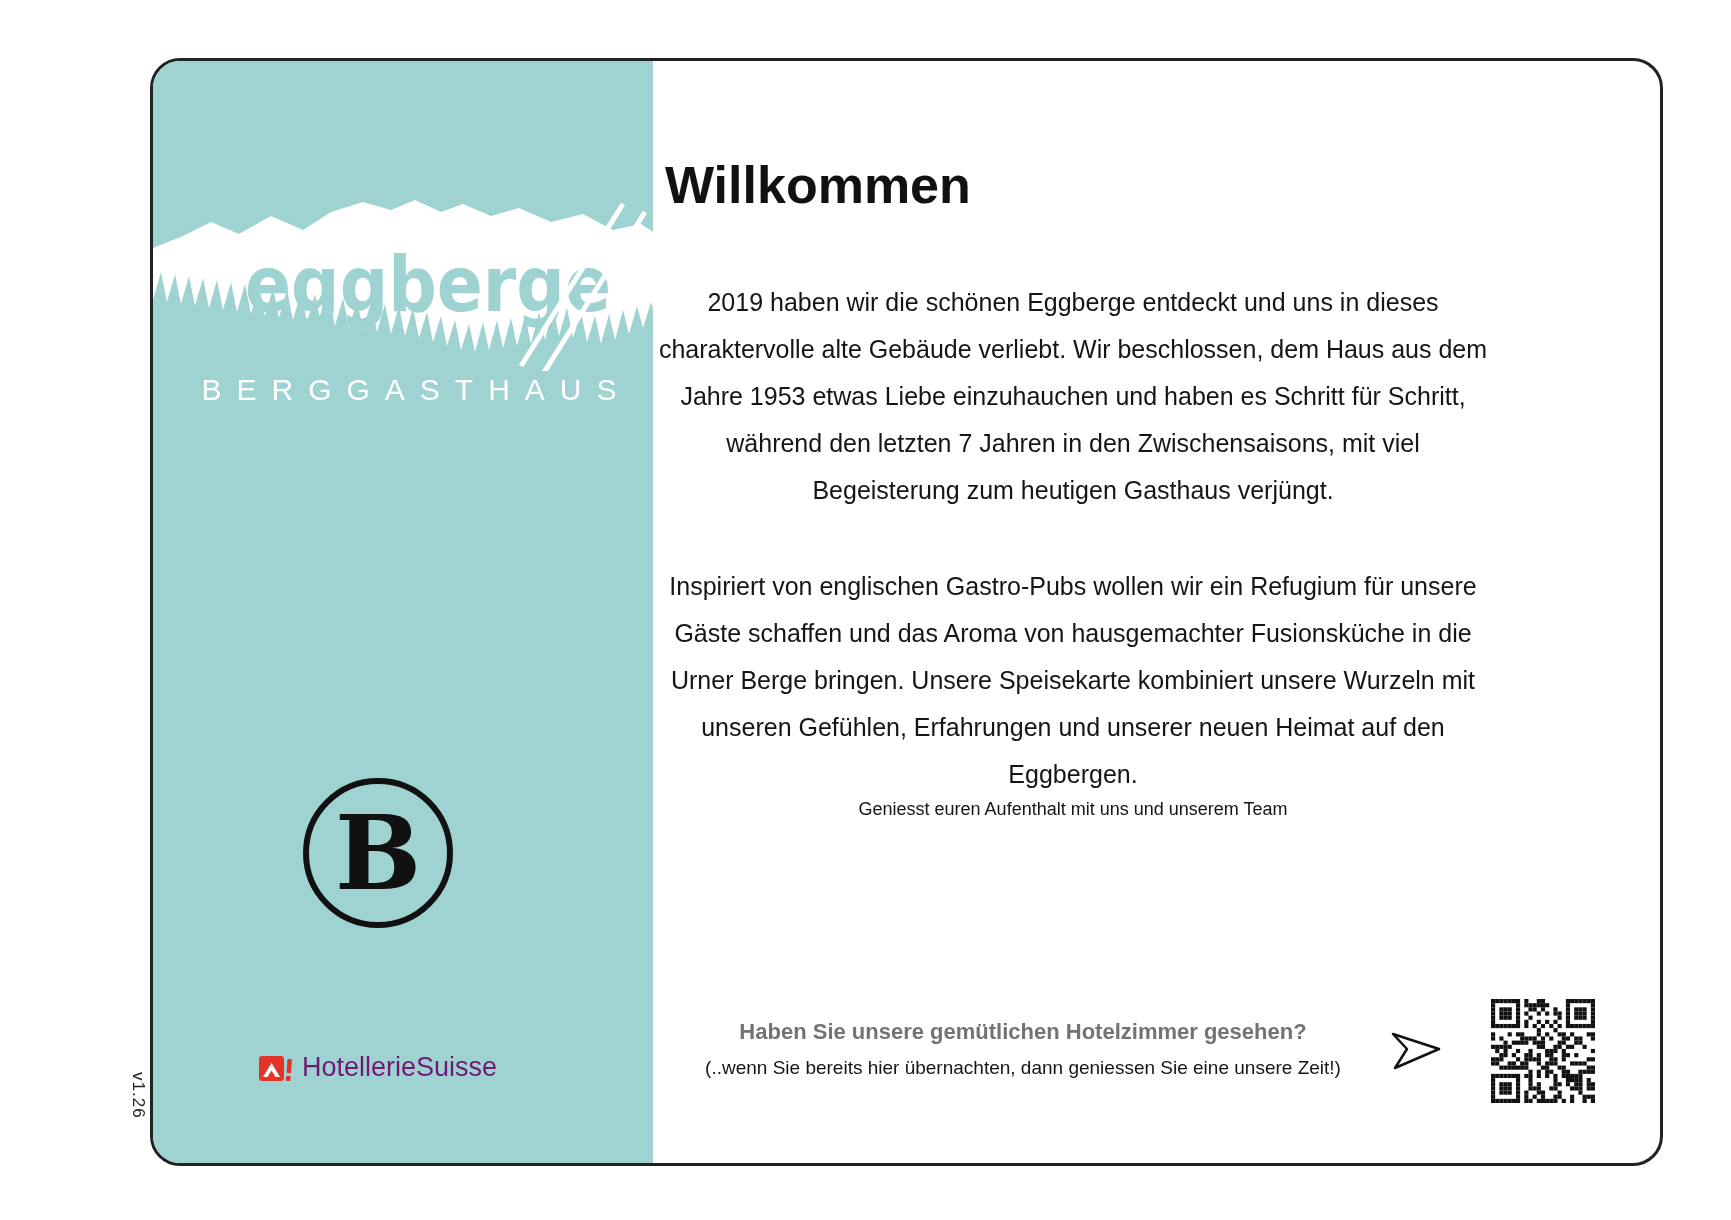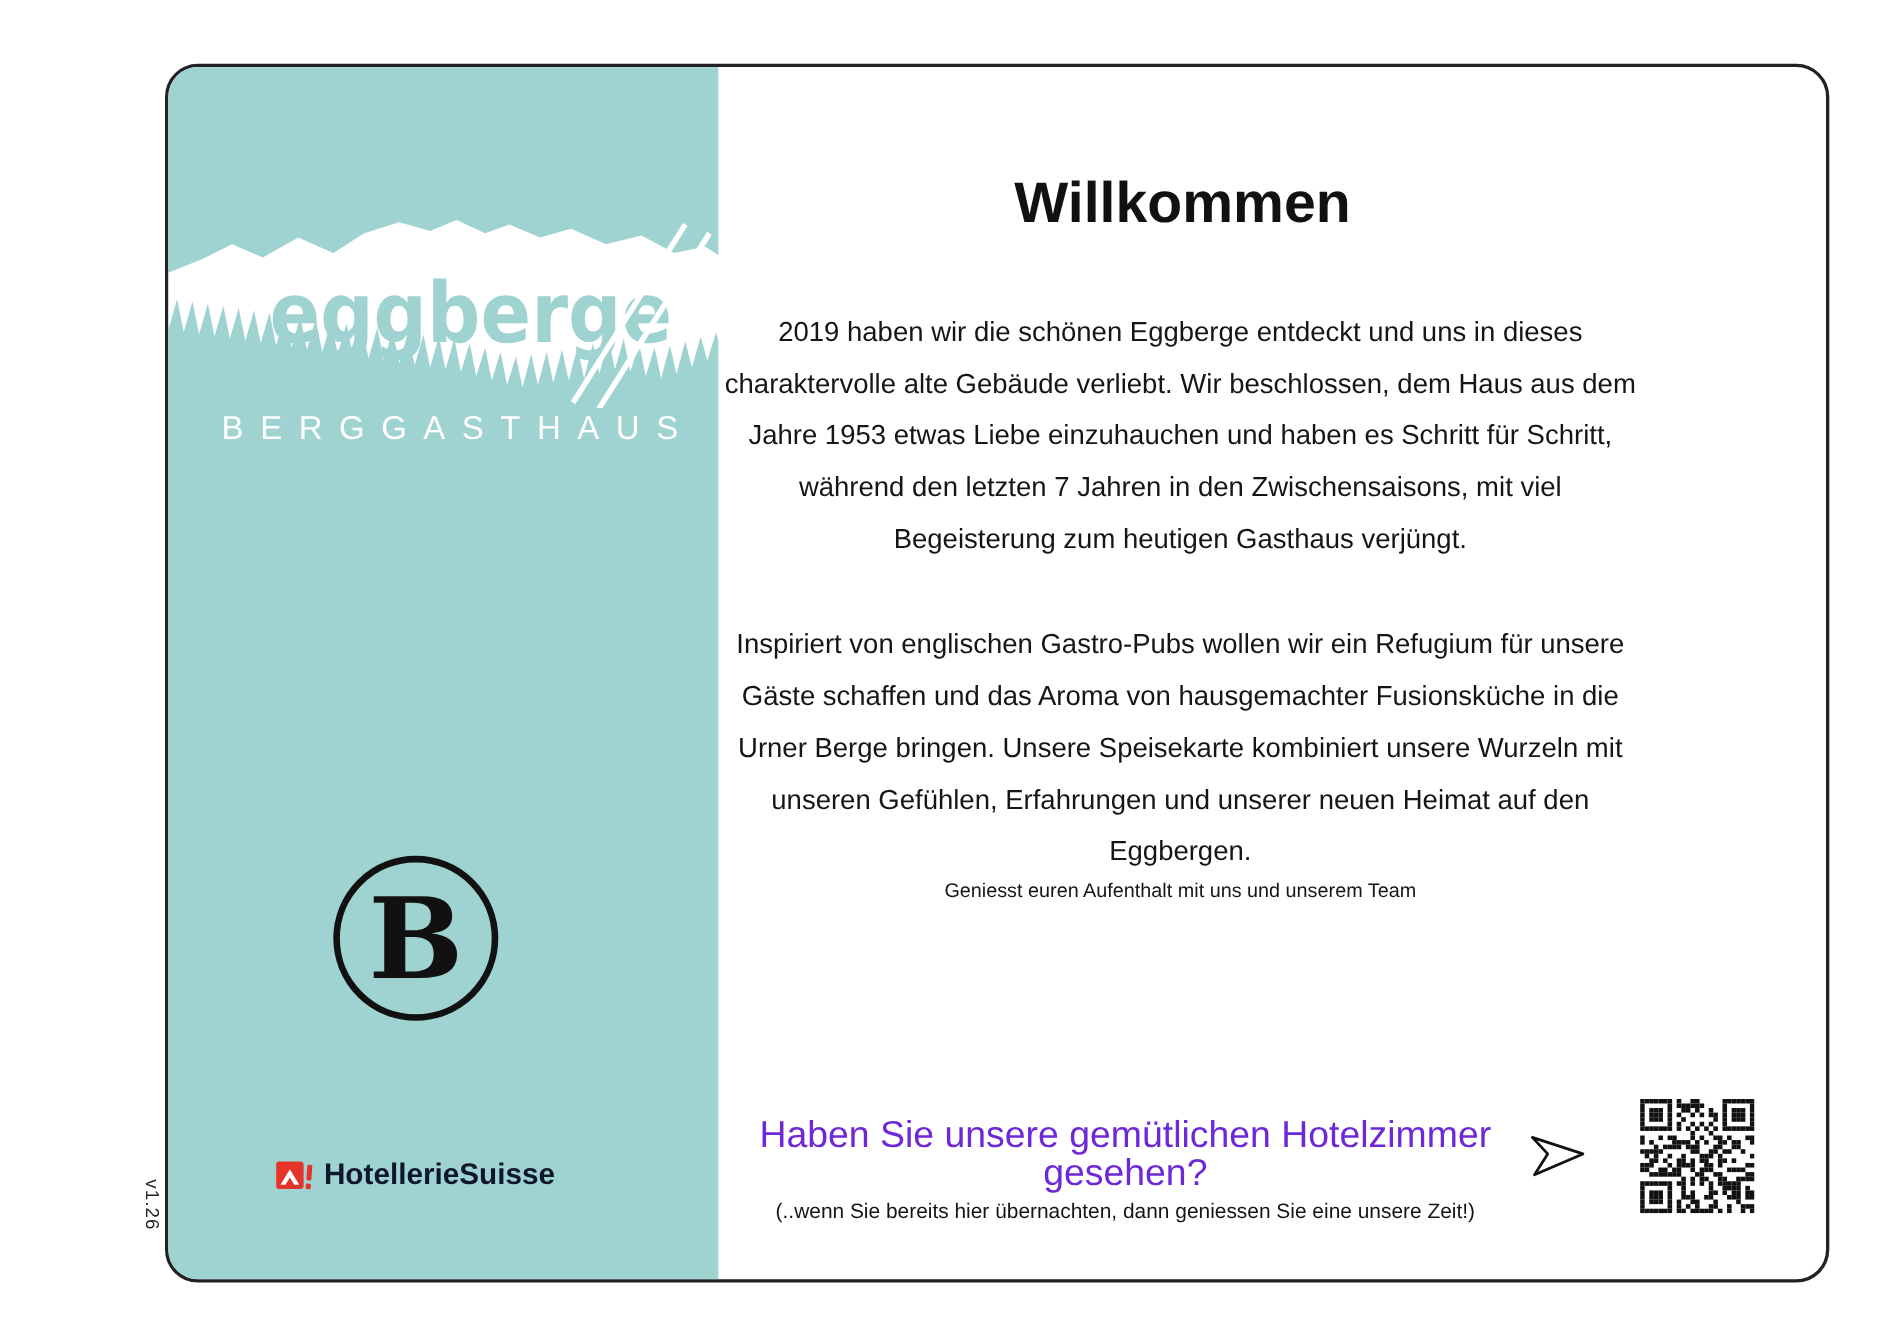--- a/index.html
+++ b/index.html
@@ -30,43 +30,43 @@
   }
   .b-circle { position:absolute; left:149px; top:716px; width:152px; height:152px; }
   .boutique-label {
     position:absolute; left:0; top:946px; width:450px; text-align:center;
     font-size:31px; color:#1b1b1b; letter-spacing:0.5px;
   }
   .hotellerie {
     position:absolute; left:0; top:990px; width:450px;
     display:flex; justify-content:center; align-items:center; gap:9px;
   }
-  .hotellerie .hs-label { font-size:27px; font-weight:bold; color:#0f172a; }
+  .hotellerie .hs-label { font-size:27px; font-weight:normal; color:#701a75; }
   .title {
-    position:absolute; left:512px; top:94px; width:820px; text-align:center;
+    position:absolute; left:512px; top:94px; width:820px; 
     font-size:52px; font-weight:bold; color:#111;
   }
   .para {
     position:absolute; left:505px; width:830px; text-align:center;
     font-size:25px; line-height:47px; color:#151515;
   }
   .p1 { top:218px; }
   .p2 { top:502px; }
   .closing {
     position:absolute; left:505px; top:738px; width:830px; text-align:center;
     font-size:18px; color:#151515;
   }
   .signature {
     position:absolute; left:505px; top:836px; width:830px; text-align:center;
     font-size:27px; color:#151515;
   }
   .hotel-block {
     position:absolute; left:528px; top:954px; width:684px; text-align:center;
   }
-  .hotel-q { font-size:34px; line-height:34px; color:#6d28d9; }
+  .hotel-q { font-size:22px; line-height:34px; color:#737373;font-weight:bold; }
   .hotel-note { font-size:19px; line-height:26px; color:#151515; margin-top:6px; }
   .arrow { position:absolute; left:1238px; top:966px; width:52px; height:44px; }
   .qr { position:absolute; left:1338px; top:938px; width:104px; height:104px; }
 </style>
 </head>
 <body>
 
 <div class="version">v1.26</div>
 
 <div class="card">

